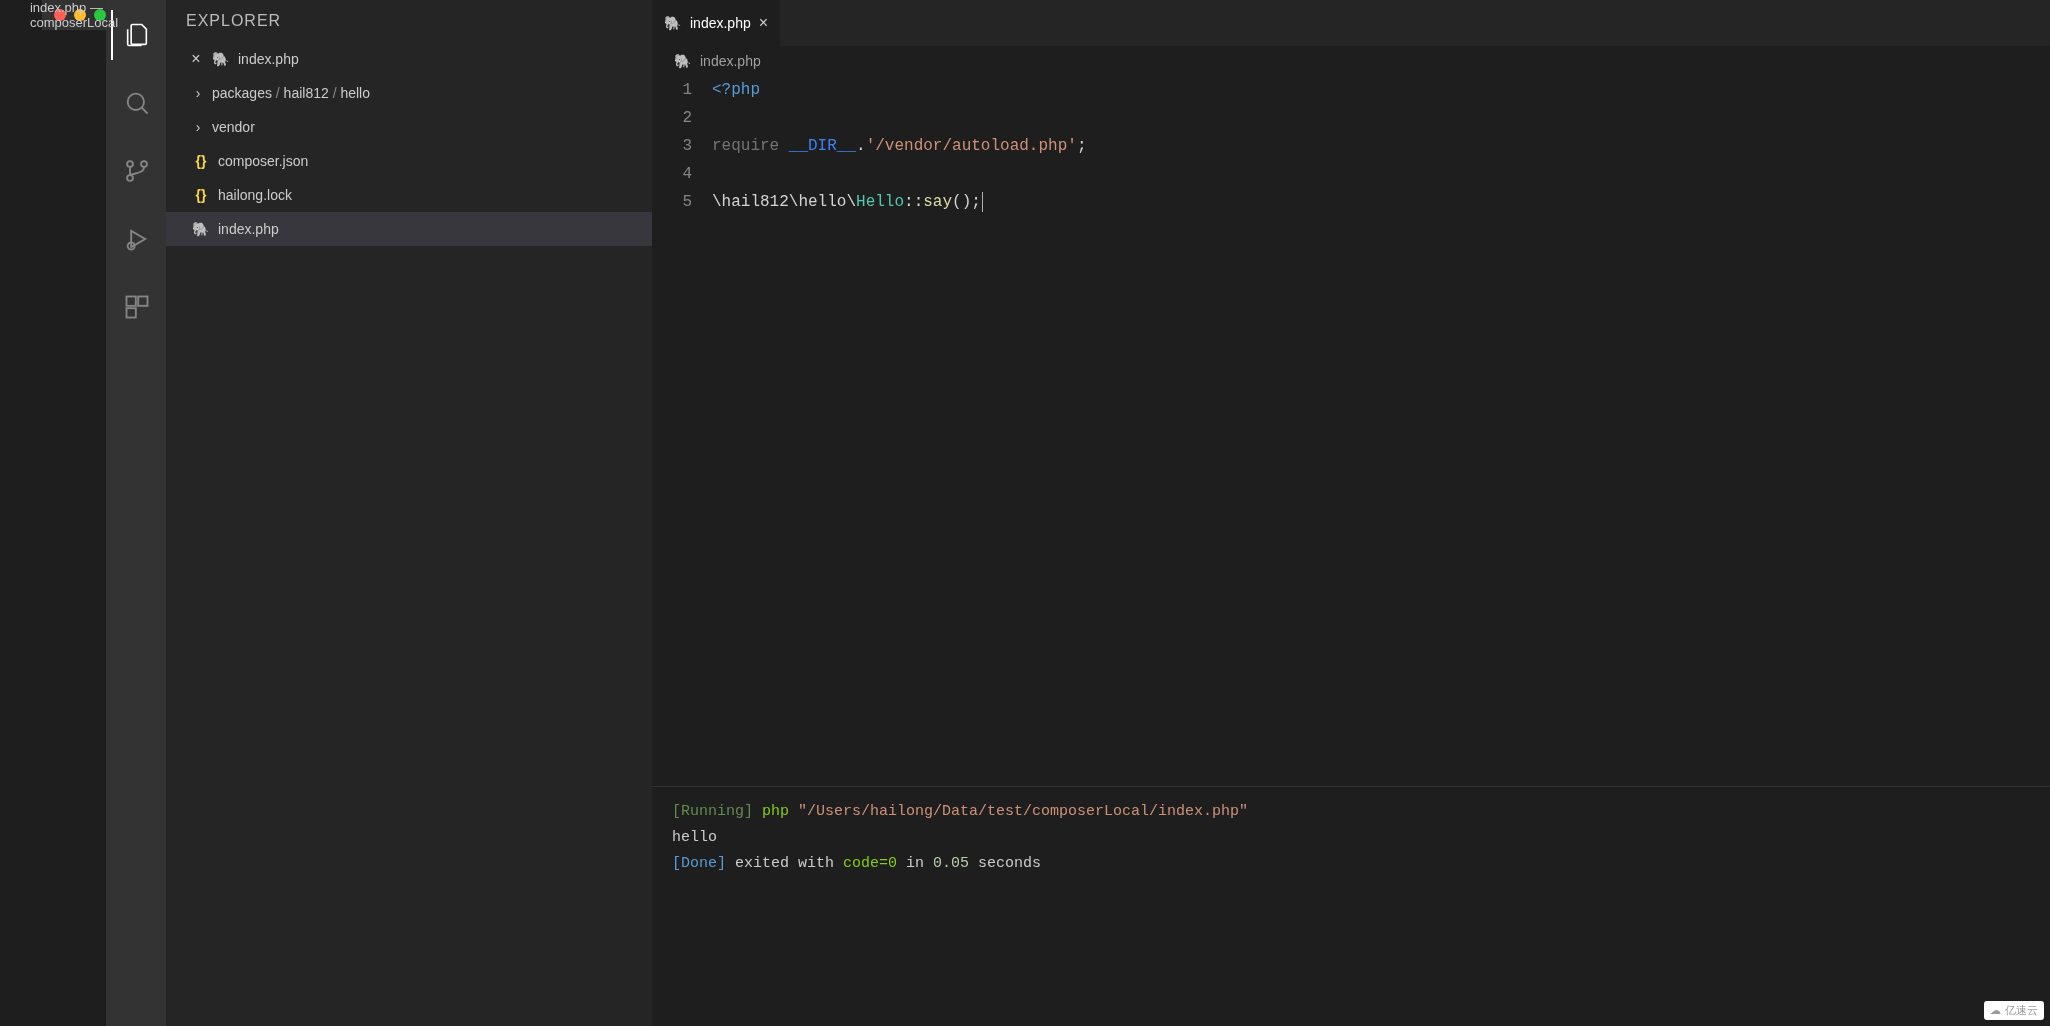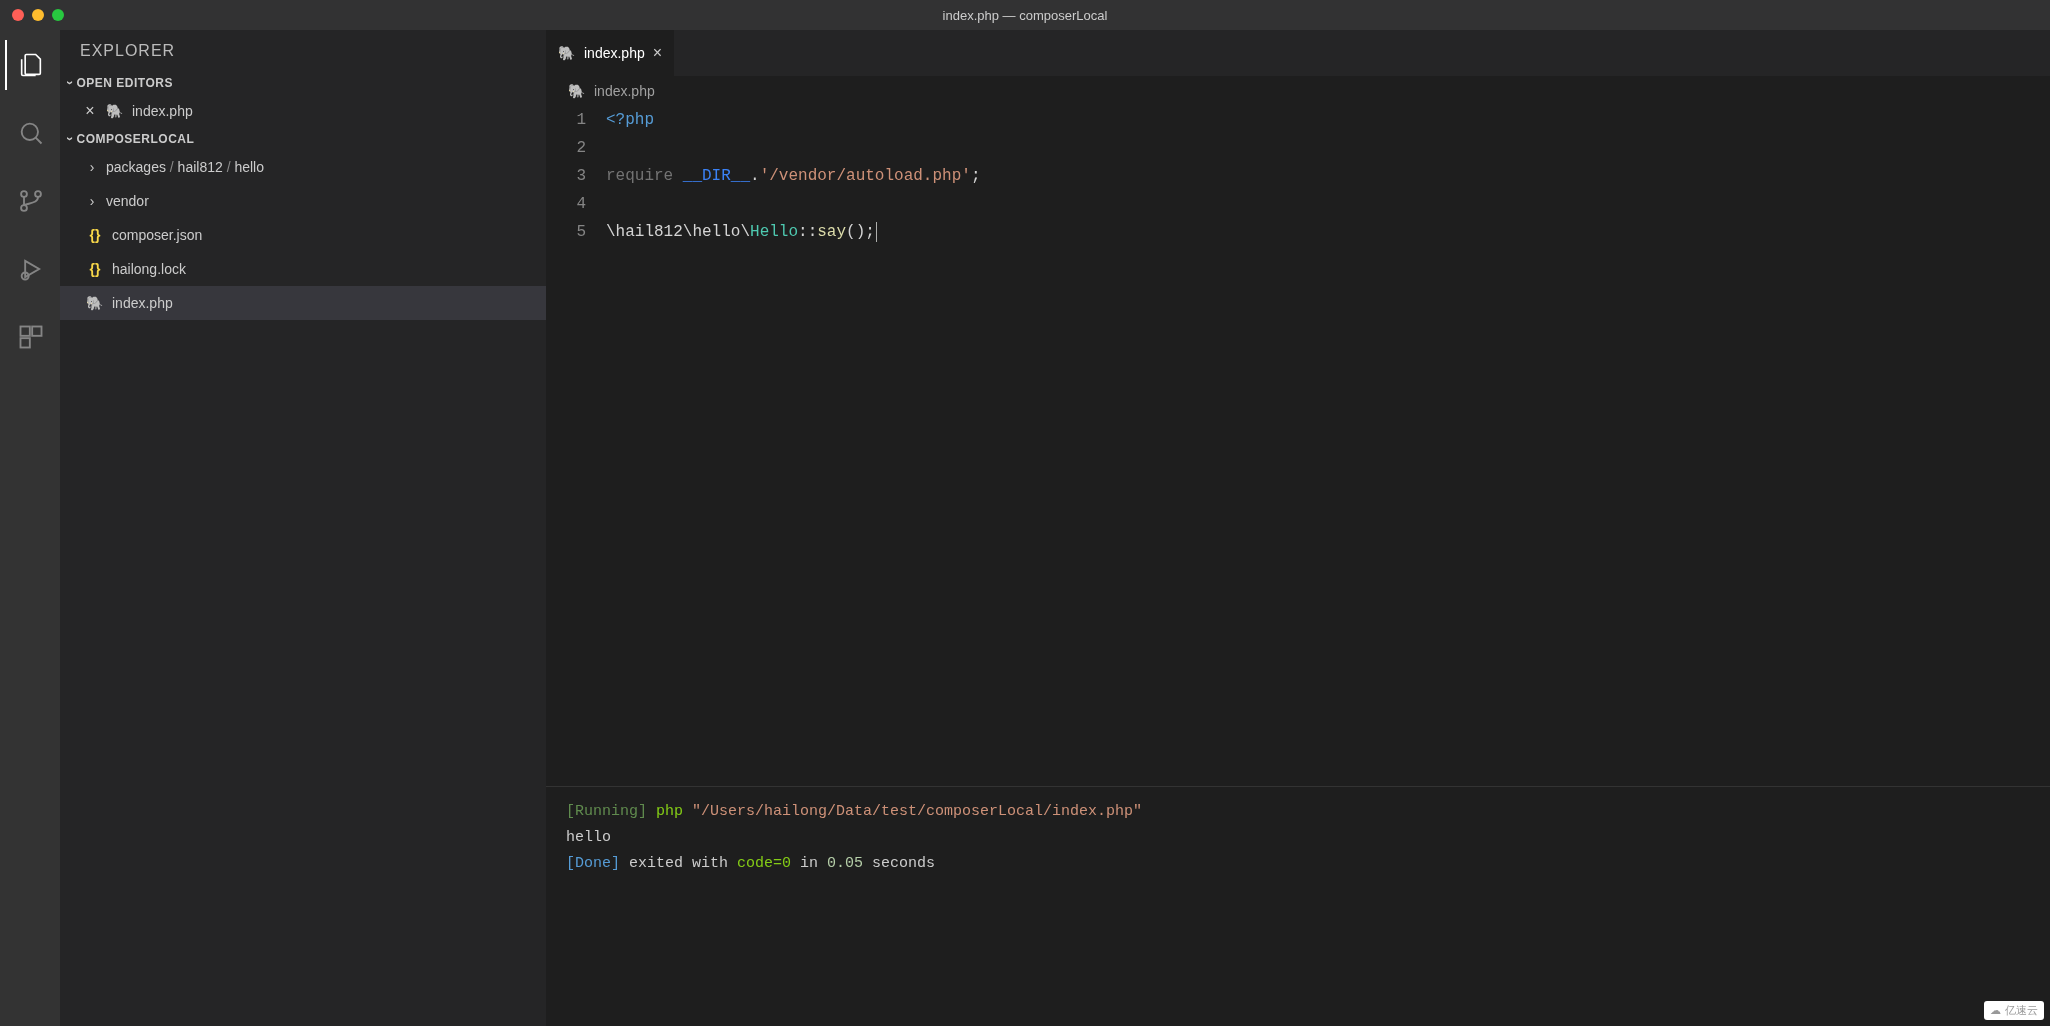--- a/index.html
+++ b/index.html
@@ -1,17 +1,17 @@
 <!DOCTYPE html>
 <html><head>
 <meta charset="utf-8">
 <style>
   * { margin: 0; padding: 0; box-sizing: border-box; }
   html, body { width: 100%; height: 100%; font-family: -apple-system, BlinkMacSystemFont, "Segoe UI", Helvetica, Arial, sans-serif; background: #1e1e1e; color: #ccc; overflow: hidden; }
-  .window { display: flex; flex-direction: column; height: 100vh; }
+  .window { display: flex; flex-direction: row; height: 100vh; padding-left: 42px; }
   .titlebar { height: 30px; background: #323233; display: flex; align-items: center; position: relative; }
   .traffic-lights { display: flex; gap: 8px; padding-left: 12px; }
   .dot { width: 12px; height: 12px; border-radius: 50%; }
   .dot.red { background: #ff5f57; }
   .dot.yellow { background: #febc2e; }
   .dot.green { background: #28c840; }
   .title { position: absolute; left: 50%; transform: translateX(-50%); color: #cccccc; font-size: 13px; }
   .body { flex: 1; display: flex; min-height: 0; }
   .activitybar { width: 60px; background: #333333; display: flex; flex-direction: column; align-items: center; padding-top: 10px; gap: 18px; }
   .activity-item { width: 50px; height: 50px; display: flex; align-items: center; justify-content: center; color: #858585; cursor: pointer; border-left: 2px solid transparent; }
@@ -107,36 +107,28 @@
             <rect x="3" y="3" width="8" height="8"></rect>
             <rect x="13" y="3" width="8" height="8"></rect>
             <rect x="3" y="13" width="8" height="8"></rect>
           </svg>
       </div>
     </div>
 
     <div class="sidebar">
       <div class="sidebar-title">EXPLORER</div>
 
-      <div class="section-header">
-        <span class="chevron">›</span>
-        <span>OPEN EDITORS</span>
-      </div>
       <div class="tree">
         <div class="tree-row">
           <span class="close-x">×</span>
           <span class="file-icon php">🐘</span>
           <span class="tree-label">index.php</span>
         </div>
       </div>
 
-      <div class="section-header">
-        <span class="chevron">›</span>
-        <span>COMPOSERLOCAL</span>
-      </div>
       <div class="tree" id="workspace-tree">
           <div class="tree-row indent">
             <span class="caret">›</span>
             <span class="tree-label"><span>packages</span><span class="dim"> / </span><span>hail812</span><span class="dim"> / </span><span>hello</span></span>
           </div>
           <div class="tree-row indent">
             <span class="caret">›</span>
             <span class="tree-label">vendor</span>
           </div>
           <div class="tree-row indent">

